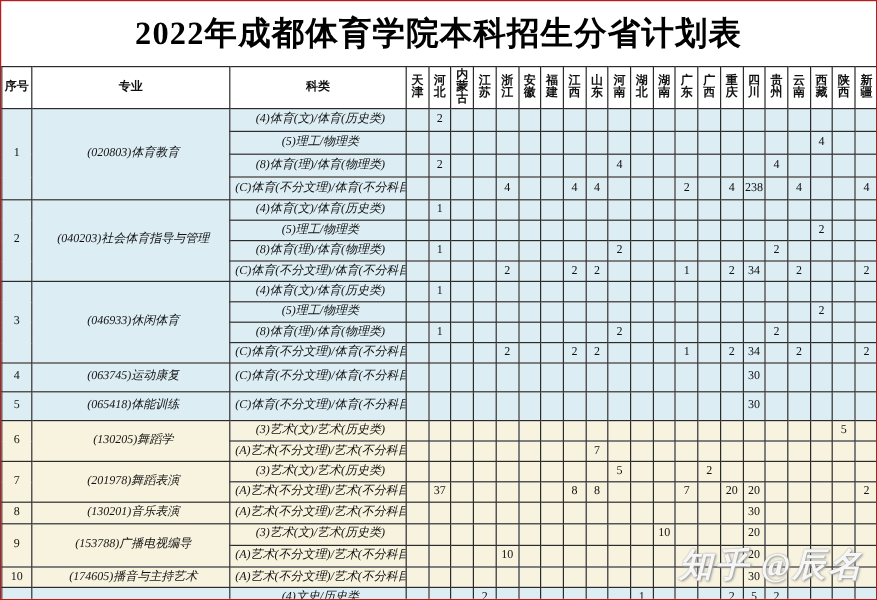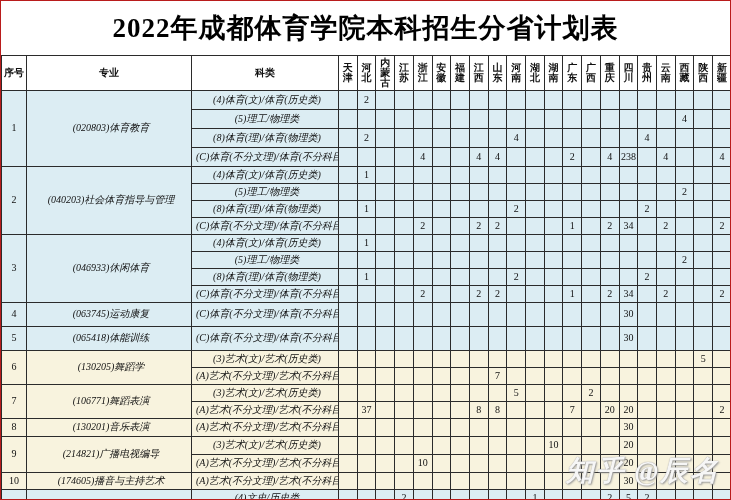--- a/index.html
+++ b/index.html
@@ -515,21 +515,21 @@
           <td class="theme-cream"></td>
           <td class="theme-cream"></td>
           <td class="theme-cream"></td>
           <td class="theme-cream"></td>
           <td class="theme-cream"></td>
           <td class="theme-cream"></td>
           <td class="theme-cream"></td>
         </tr>
         <tr class="h17">
           <td rowspan="2" class="idx-cell theme-cream">7</td>
-          <td rowspan="2" class="major-cell theme-cream">(106771)舞蹈表演</td>
+          <td rowspan="2" class="major-cell theme-cream">(201978)舞蹈表演</td>
           <td class="cat-cell theme-cream">(3)艺术(文)/艺术(历史类)</td>
           <td class="theme-cream"></td>
           <td class="theme-cream"></td>
           <td class="theme-cream"></td>
           <td class="theme-cream"></td>
           <td class="theme-cream"></td>
           <td class="theme-cream"></td>
           <td class="theme-cream"></td>
           <td class="theme-cream"></td>
           <td class="theme-cream"></td>
@@ -591,21 +591,21 @@
           <td class="theme-cream"></td>
           <td class="theme-cream">30</td>
           <td class="theme-cream"></td>
           <td class="theme-cream"></td>
           <td class="theme-cream"></td>
           <td class="theme-cream"></td>
           <td class="theme-cream"></td>
         </tr>
         <tr class="h18">
           <td rowspan="2" class="idx-cell theme-cream">9</td>
-          <td rowspan="2" class="major-cell theme-cream">(214821)广播电视编导</td>
+          <td rowspan="2" class="major-cell theme-cream">(153788)广播电视编导</td>
           <td class="cat-cell theme-cream">(3)艺术(文)/艺术(历史类)</td>
           <td class="theme-cream"></td>
           <td class="theme-cream"></td>
           <td class="theme-cream"></td>
           <td class="theme-cream"></td>
           <td class="theme-cream"></td>
           <td class="theme-cream"></td>
           <td class="theme-cream"></td>
           <td class="theme-cream"></td>
           <td class="theme-cream"></td>

